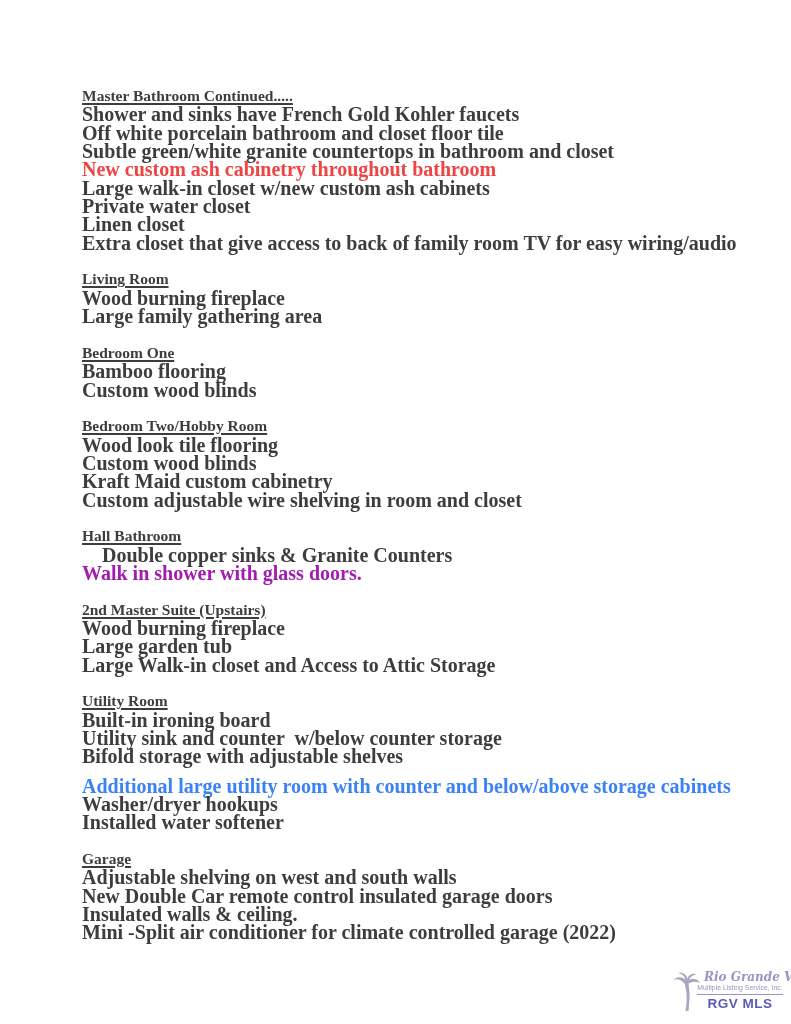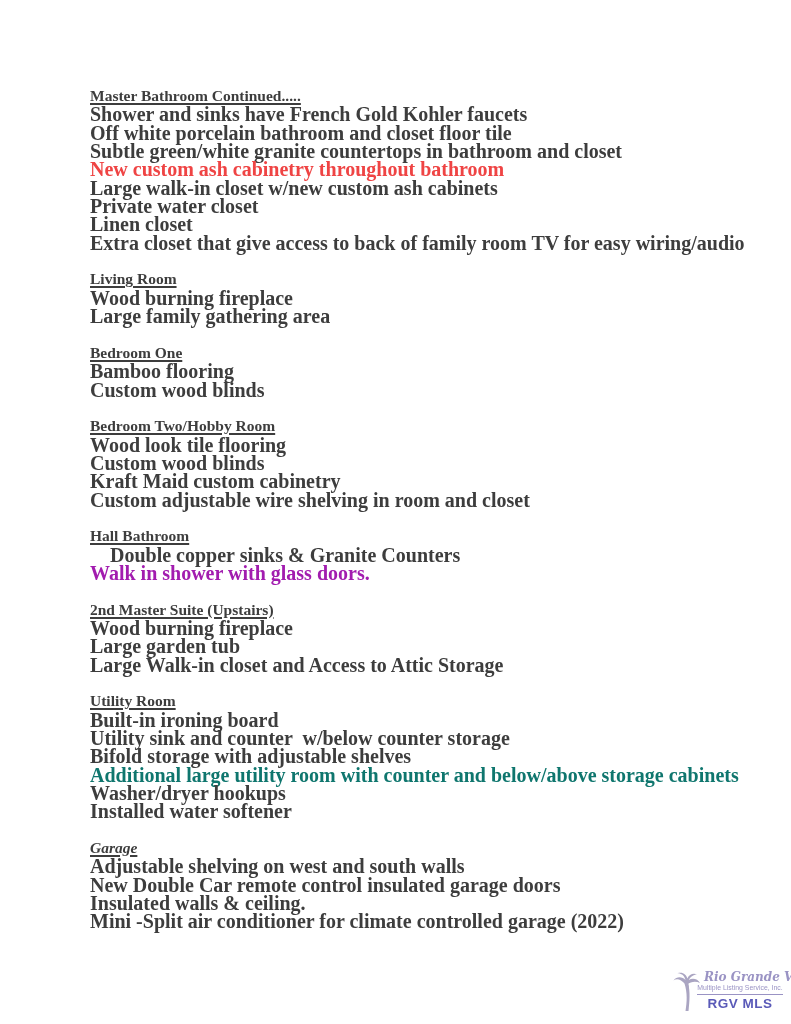--- a/index.html
+++ b/index.html
@@ -11,21 +11,21 @@
     position: relative;
     width: 791px;
     height: 1024px;
     background: #ffffff;
     overflow: hidden;
     font-family: "Liberation Serif", serif;
   }
   .content {
     position: absolute;
     top: 87px;
-    left: 90px;
+    left: 82px;
     right: 40px;
   }
   .doc-section {
     margin: 0 0 18.35px 0;
   }
   .section-heading {
     margin: 0;
     font-family: "Liberation Serif", serif;
     font-size: 15.5px;
     line-height: 18.35px;
@@ -154,28 +154,28 @@
           <p class="feature-line" style="color: rgb(61, 61, 61);">Large Walk-in closet and Access to Attic Storage</p>
         </div>
     </section>
 
     <section class="doc-section">
       <h2 class="section-heading" style="color: rgb(61, 61, 61);">Utility Room</h2>
       <div>
           <p class="feature-line" style="color: rgb(61, 61, 61);">Built-in ironing board</p>
           <p class="feature-line" style="color: rgb(61, 61, 61);">Utility sink and counter  w/below counter storage</p>
           <p class="feature-line" style="color: rgb(61, 61, 61);">Bifold storage with adjustable shelves</p>
-          <p class="feature-line" style="color: #0f766e;">Additional large utility room with counter and below/above storage cabinets</p>
+          <p class="feature-line" style="color: #3b82f6; margin-top: 11px;">Additional large utility room with counter and below/above storage cabinets</p>
           <p class="feature-line" style="color: rgb(61, 61, 61);">Washer/dryer hookups</p>
           <p class="feature-line" style="color: rgb(61, 61, 61);">Installed water softener</p>
         </div>
     </section>
 
     <section class="doc-section">
-      <h2 class="section-heading" style="color: rgb(61, 61, 61); font-style: italic;">Garage</h2>
+      <h2 class="section-heading" style="color: rgb(61, 61, 61);">Garage</h2>
       <div>
           <p class="feature-line" style="color: rgb(61, 61, 61);">Adjustable shelving on west and south walls</p>
           <p class="feature-line" style="color: rgb(61, 61, 61);">New Double Car remote control insulated garage doors</p>
           <p class="feature-line" style="color: rgb(61, 61, 61);">Insulated walls &amp; ceiling.</p>
           <p class="feature-line" style="color: rgb(61, 61, 61);">Mini -Split air conditioner for climate controlled garage (2022)</p>
         </div>
     </section>
   </main>
 
   <div class="logo" style="--accent-light: #9a93c4; --accent-dark: #5a5ab8;">

